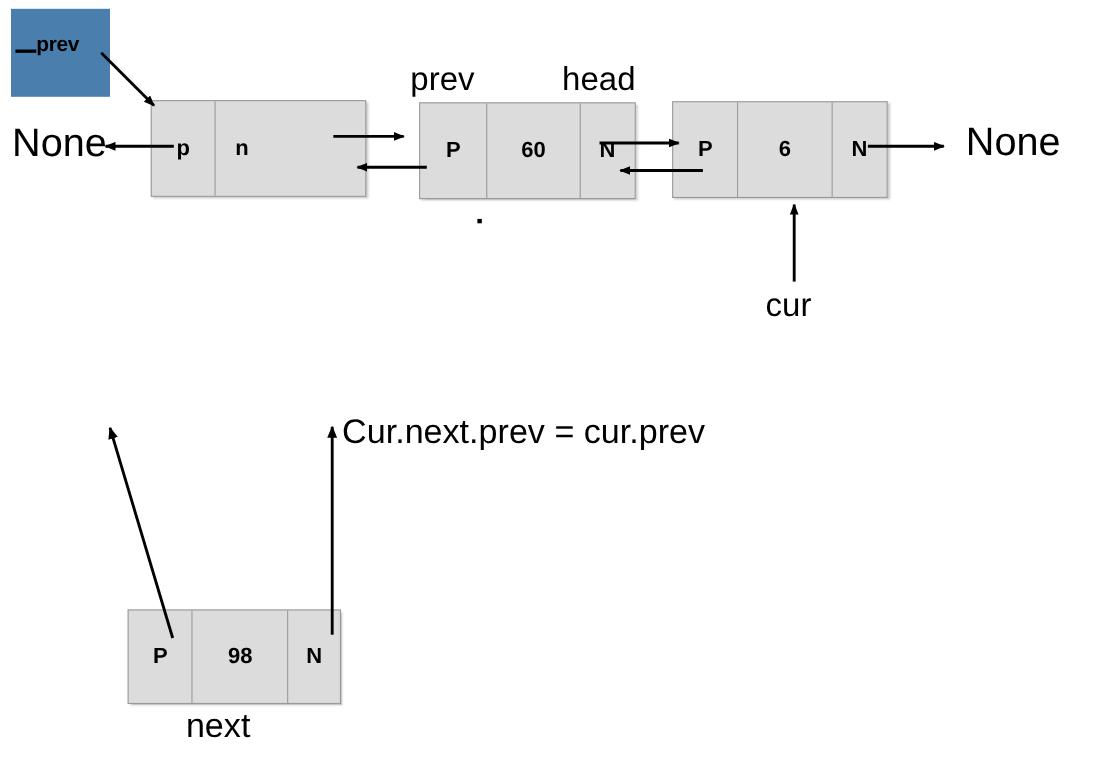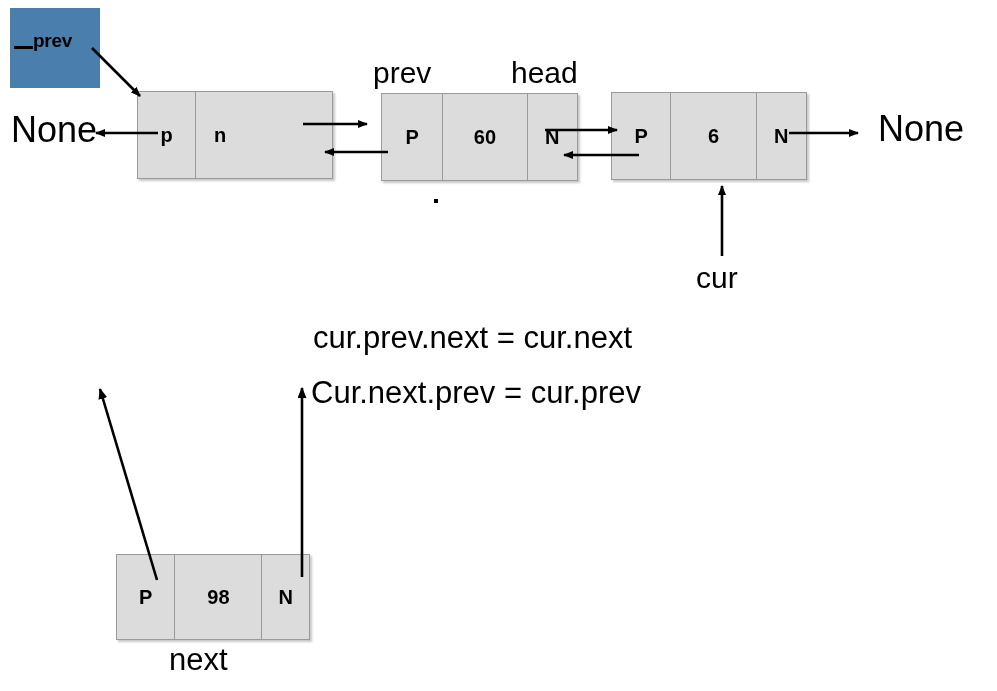--- a/index.html
+++ b/index.html
@@ -151,21 +151,20 @@
   <div class="node" style="left:116px; top:554px; width:194px; height:86px;">
     <div class="cell" style="width:59px;">P</div>
     <div class="cell" style="width:88px;">98</div>
     <div class="cell" style="width:47px;">N</div>
   </div>
 
   <div class="txt lbl-small" style="left:696px; top:261px;">cur</div>
 
   <div class="txt node-name" style="left:169px; top:642px;">next</div>
 
-  <div class="txt code-line" style="left:313px; top:320px;">cur.prev.next = cur.next</div>
   <div class="txt code-line" style="left:311px; top:363px;margin-top:12px;">Cur.next.prev = cur.prev</div>
 
   <div class="dot" style="left:434px; top:199px;"></div>
 
   <svg class="overlay" viewBox="0 0 997 691">
     <defs>
       <marker id="ah" markerWidth="10" markerHeight="8" refX="9" refY="4" orient="auto" markerUnits="userSpaceOnUse">
         <path d="M0,0 L10,4 L0,8 z" fill="#000"></path>
       </marker>
       <marker id="ah-sm" markerWidth="11" markerHeight="9" refX="10" refY="4.5" orient="auto" markerUnits="userSpaceOnUse">

